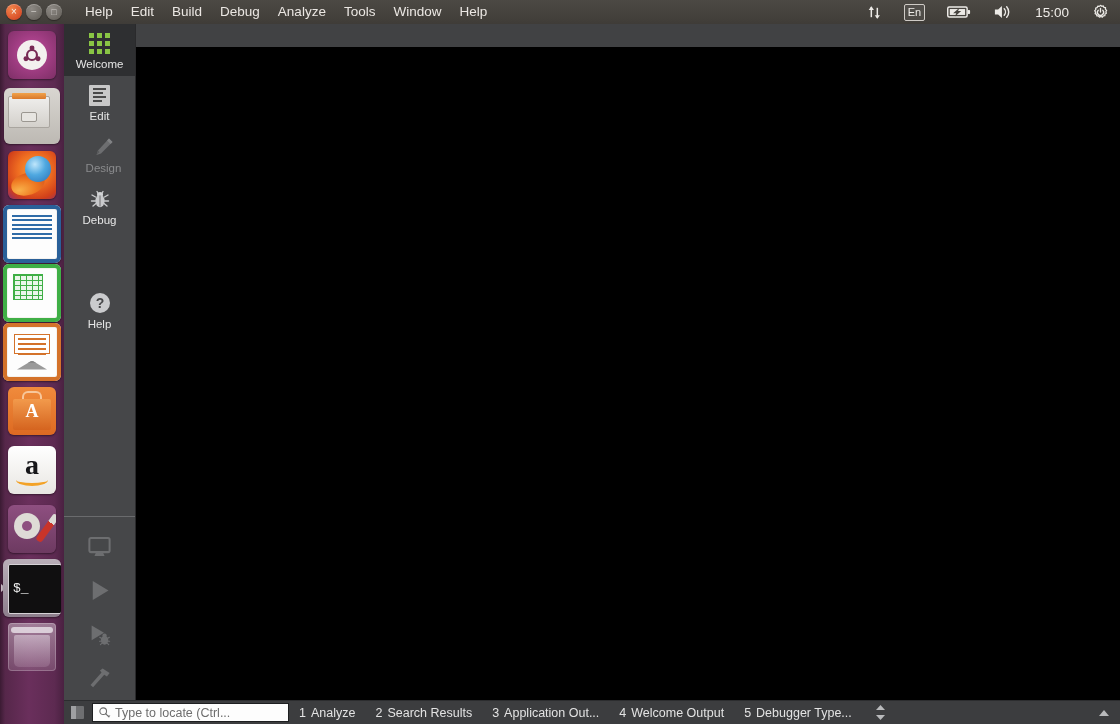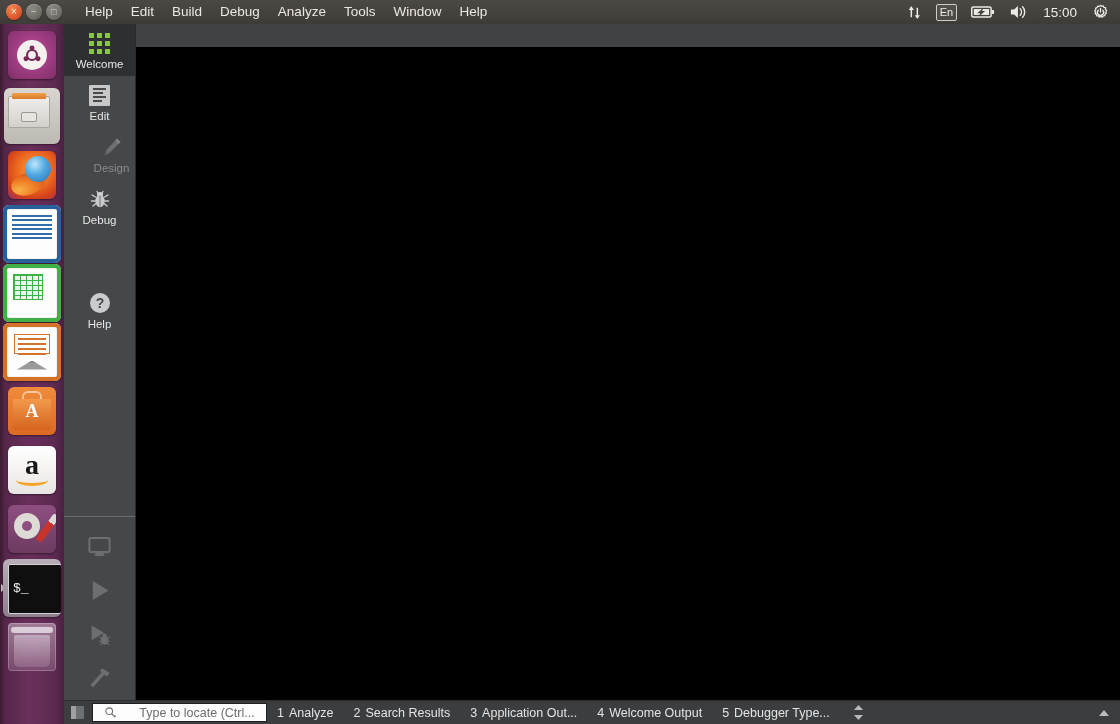--- a/index.html
+++ b/index.html
@@ -49,21 +49,21 @@
     margin-left: 14px; height: 24px;
   }
   .menu-item {
     color: #ebe7e3; font-size: 13.5px;
     padding: 0 9px; height: 24px; line-height: 24px;
     white-space: nowrap;
   }
 
   #indicators {
     position: absolute; right: 0; top: 0;
-    height: 24px; display: flex; align-items: center; gap: 0px;
+    height: 24px; display: flex; align-items: center; gap: 8px;
     padding-right: 4px;
   }
   .ind { height: 24px; display: flex; align-items: center; padding: 0 7px; }
   .ind svg { display: block; }
   #ind-kbd .kbd-box {
     border: 1px solid #cfcbc6; border-radius: 2px;
     color: #efece8; font-size: 11px; line-height: 12px;
     padding: 1px 3px 2px 3px; background: rgba(255,255,255,.06);
   }
   #ind-clock { color: #efece8; font-size: 13.5px; padding: 0 8px; }
@@ -315,26 +315,25 @@
   #sb-toggle {
     width: 26px; height: 24px; display: flex; align-items: center; justify-content: center;
   }
   #sb-toggle .sq {
     width: 13px; height: 13px; background: #6e6f71; border-radius: 1px; position: relative;
   }
   #sb-toggle .sq:after {
     content:''; position:absolute; left: 0; top: 0; bottom: 0; width: 5px; background: #9fa0a2;
   }
   #locator {
-    width: 175px; height: 19px;
+    width: 197px; height: 19px;
     background: #fdfdfd; border: 1px solid #1e1f21;
-    display: flex; align-items: center; gap: 22px;
+    display: flex; align-items: center; gap: 4px;
     padding: 0 5px; box-sizing: border-box;
     margin-left: 2px;
-    justify-content: center;
   }
   #locator .ph { color: #6d6d6d; font-size: 12.5px; white-space: nowrap; overflow: hidden; }
   .outpane {
     color: #e3e3e3; font-size: 12.5px;
     padding: 0 10px; height: 24px; line-height: 24px;
     white-space: nowrap; display: flex; align-items: center; gap: 5px;
   }
   .outpane .num { color: #e3e3e3; }
   #sb-updown { margin-left: 8px; width: 22px; height: 24px; display:flex; align-items:center; justify-content:center; }
   #sb-right-arrow { position: absolute; right: 10px; top: 0; height: 24px; display:flex; align-items:center; }
@@ -373,21 +372,21 @@
           <div class="ic-edit">
               <i></i>
               <i></i>
               <i></i>
               <i></i>
             </div>
         </div>
         <div class="mlabel">Edit</div>
       </div>
 
-      <div class="mode disabled" style="position:absolute;left:12px;top:104px;">
+      <div class="mode disabled" style="position:absolute;left:4px;top:104px;">
         <div class="micon">
           <svg width="24" height="24" viewBox="0 0 24 24">
             <path d="M17 3.5 L20.5 7 L9 18.5 L4.5 20 L6 15.5 Z" fill="#6d6e70"></path>
             <path d="M17 3.5 L20.5 7 L18.6 8.9 L15.1 5.4 Z" fill="#818284"></path>
             <path d="M4.5 20 L6 15.5 L7.6 17.1 Z" fill="#58595b"></path>
           </svg>
         </div>
         <div class="mlabel">Design</div>
       </div>
 

